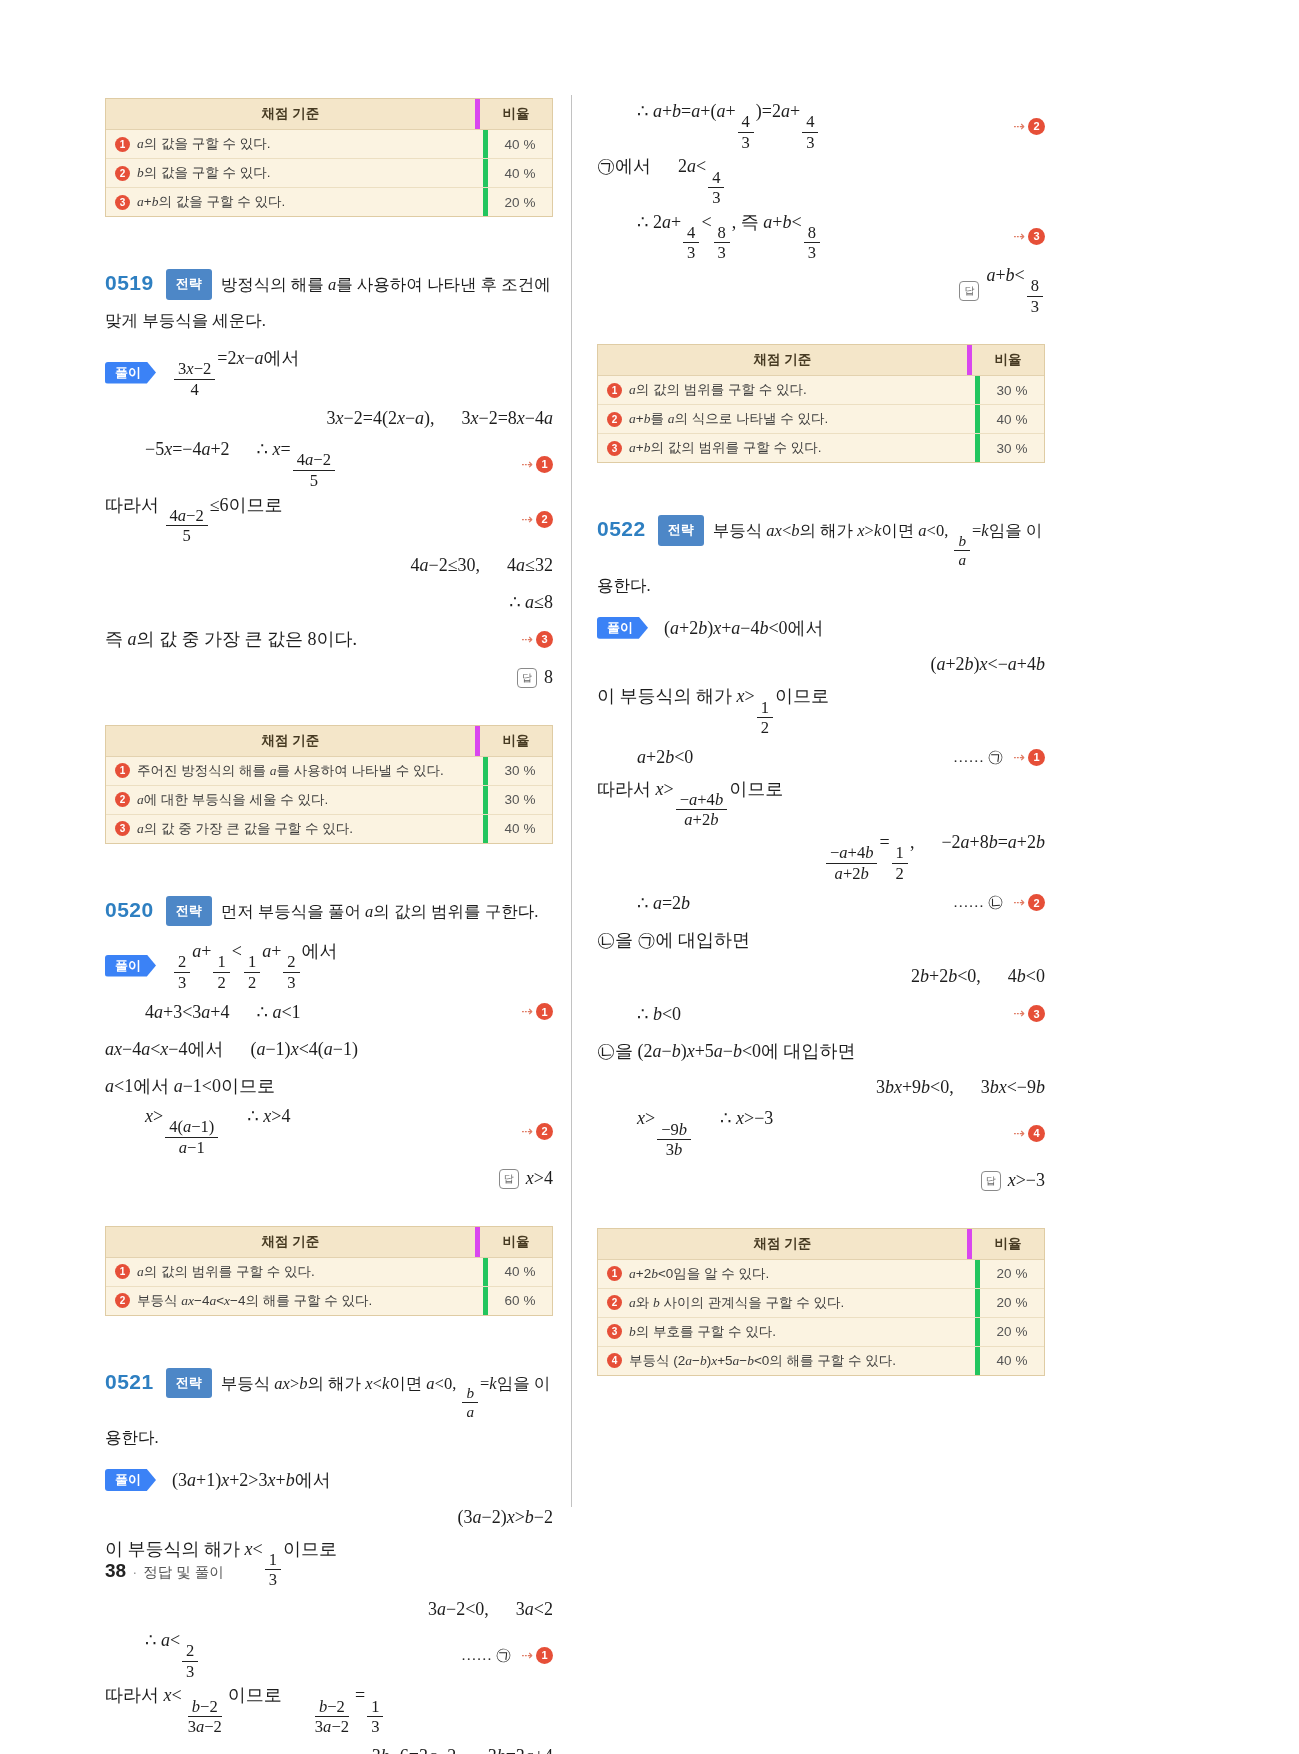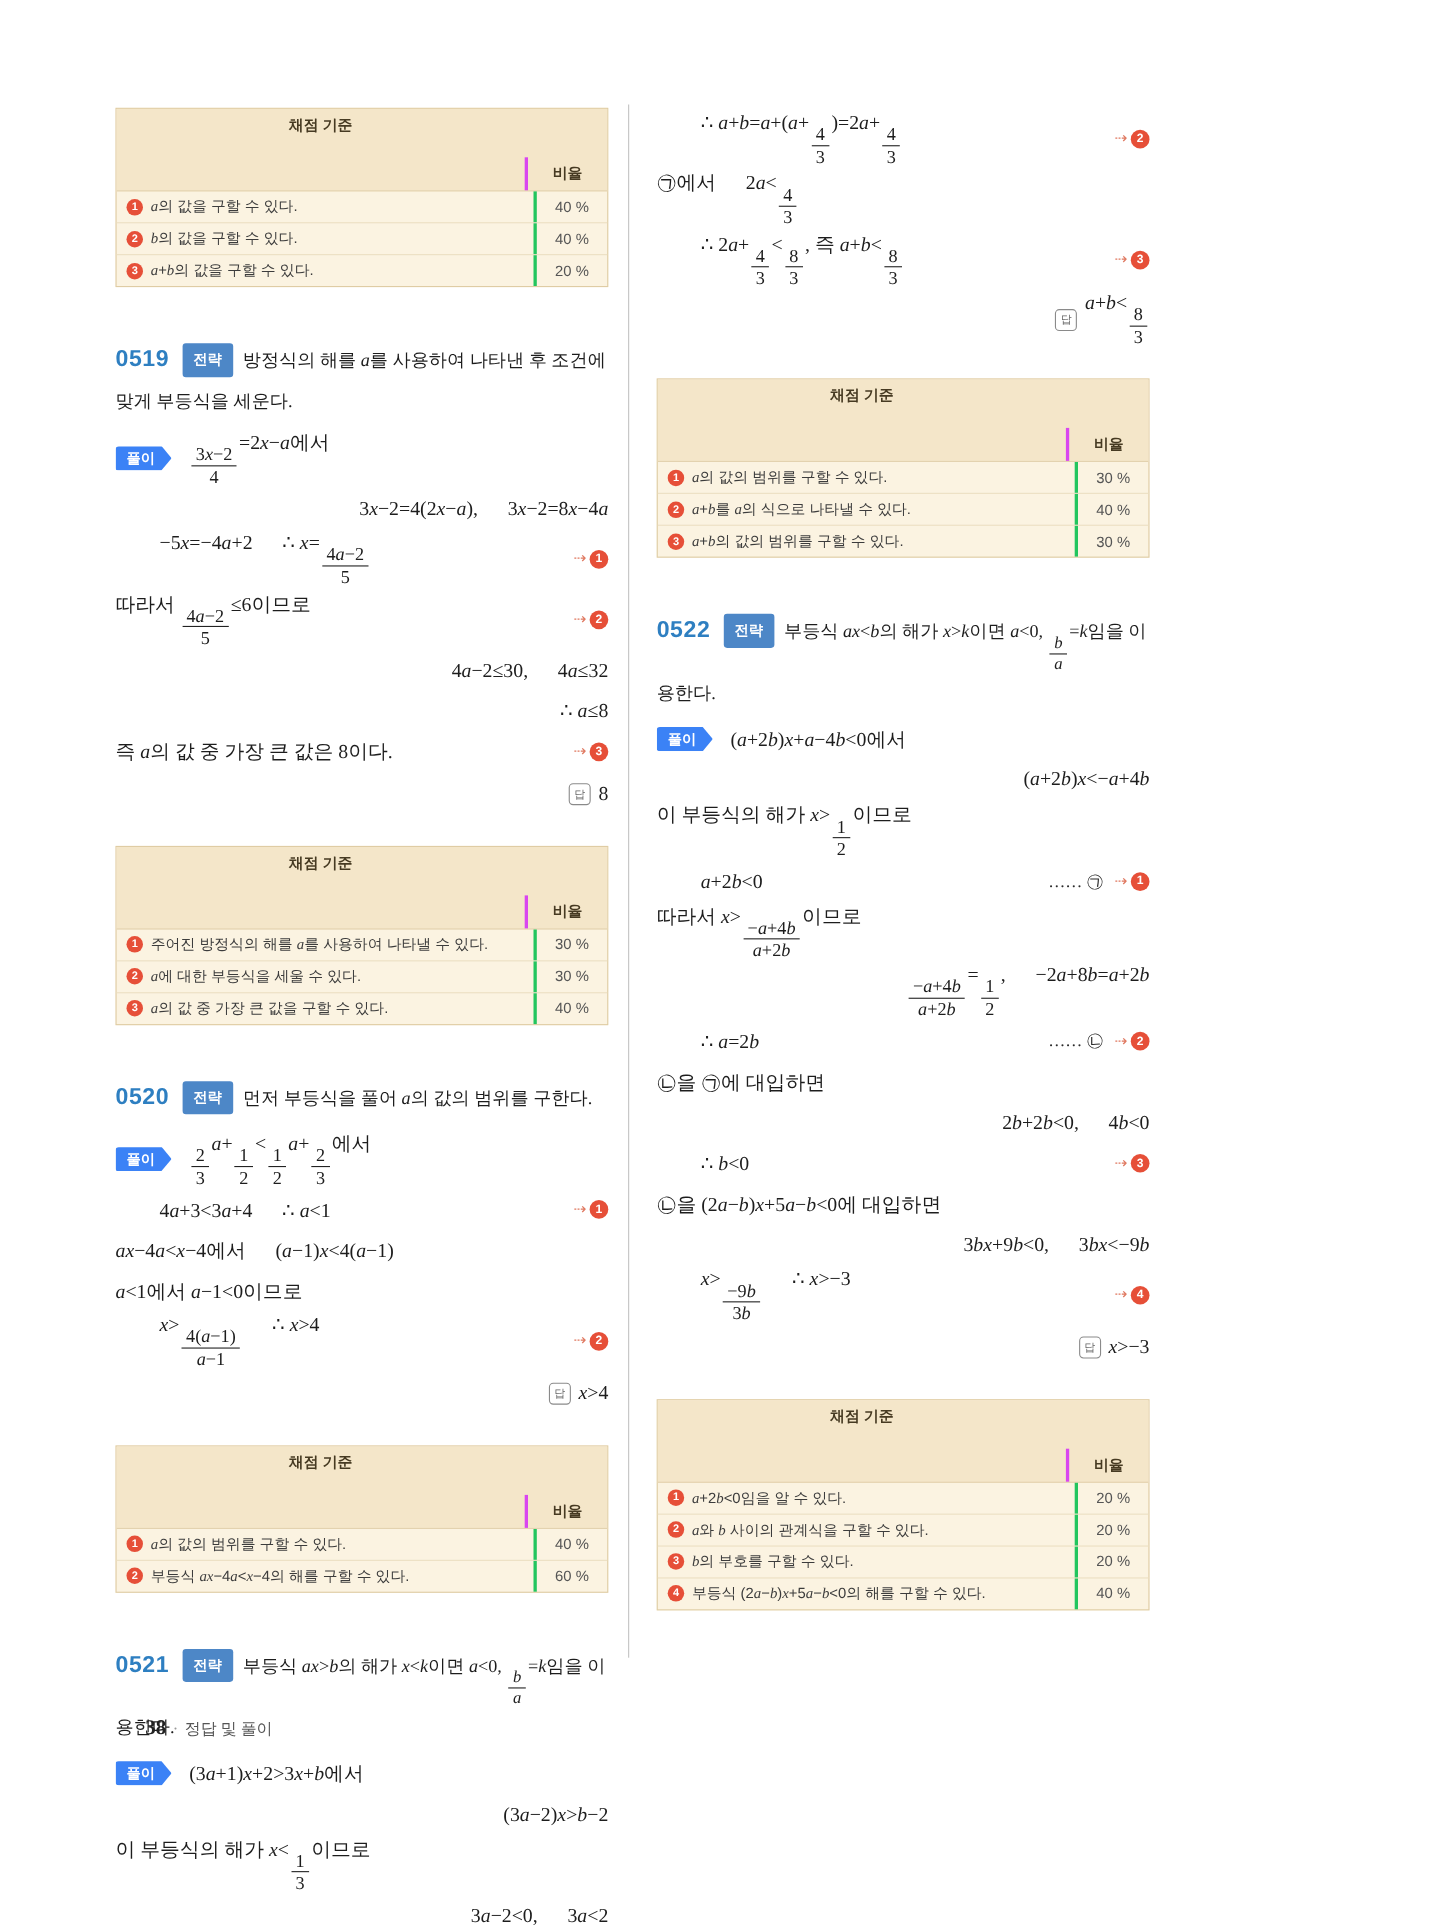--- a/index.html
+++ b/index.html
@@ -9,27 +9,27 @@
   #col-left{left:105px;}
   #col-right{left:597px;}
   .divider{position:absolute;left:571px;top:95px;width:1px;height:1412px;background:#c2c2c2;}
 
   
   .rubric{border:1px solid #dfcca4;background:#fbf3e1;font-family:"Liberation Sans",sans-serif;
           font-size:13.5px;color:#3c3c3c;margin-bottom:44px;}
   .problem + .rubric{margin-top:6px;}
   .rub-head{display:flex;background:#f4e6c9;border-bottom:1px solid #e3d2af;font-weight:bold;color:#463a22;}
   .rh-c{flex:1;text-align:center;padding:6px 4px;}
-  .rh-p{width:64px;text-align:center;border-left:3px solid #d946ef;padding:6px 4px;margin-top:44px;}
+  .rh-p{width:64px;text-align:center;border-left:5px solid #d946ef;padding:6px 4px;}
   .rub-row{display:flex;border-bottom:1px solid #ecdfc2;}
   .rub-row:last-child{border-bottom:none;}
   .rr-t{flex:1;display:flex;align-items:center;gap:7px;padding:5px 9px;}
   .rr-text{white-space:normal;}
   .rr-text i, .note i{font-family:"Liberation Serif",serif;}
-  .rr-p{width:64px;display:flex;align-items:center;justify-content:center;border-left:3px solid #22c55e;color:#555;}
+  .rr-p{width:64px;display:flex;align-items:center;justify-content:center;border-left:5px solid #22c55e;color:#555;}
 
   
   .mk{display:inline-flex;align-items:center;justify-content:center;width:17px;height:17px;border-radius:50%;
       background:#e64f38;color:#fff;font-size:11px;font-weight:bold;font-family:"Liberation Sans",sans-serif;flex:none;}
   .mk-s{width:15px;height:15px;font-size:10px;}
   .mk-wrap{display:inline-flex;align-items:center;margin-left:auto;flex:none;padding-left:10px;}
   .note{margin-left:auto;padding-left:10px;font-size:15.5px;color:#2a2a2a;flex:none;}
   .note + .mk-wrap{margin-left:0;}
   .dash{color:#e náv07a62;font-size:14px;margin-right:3px;}
   .dash{color:#e07a62;}
@@ -50,21 +50,21 @@
   .sol-line.ind1{padding-left:40px;justify-content:flex-end;}
   .math{white-space:pre-wrap;}
   .math i{font-style:italic;}
   .ans-line{justify-content:flex-end;min-height:38px;}
   .frac{display:inline-flex;flex-direction:column;align-items:center;vertical-align:-0.62em;
         margin:0 2px;line-height:1.18;font-size:.92em;}
   .frac .fn{border-bottom:1.3px solid #222;padding:0 4px;}
   .frac .fd{padding:0 4px;}
 
   
-  .footer{position:absolute;left:105px;top:1560px;font-family:Liberation Serif, serif;margin-left:27px;}
+  .footer{position:absolute;left:105px;top:1560px;font-family:Liberation Sans, sans-serif;}
   .fnum-b{font-size:19px;font-weight:bold;color:#222;}
   .fsep{color:#999;margin:0 6px;font-size:15px;}
   .flabel{font-size:14.5px;color:#555;}
 </style>
 </head>
 <body>
 
 <div class="page">
 
   <div class="col" id="col-left">

